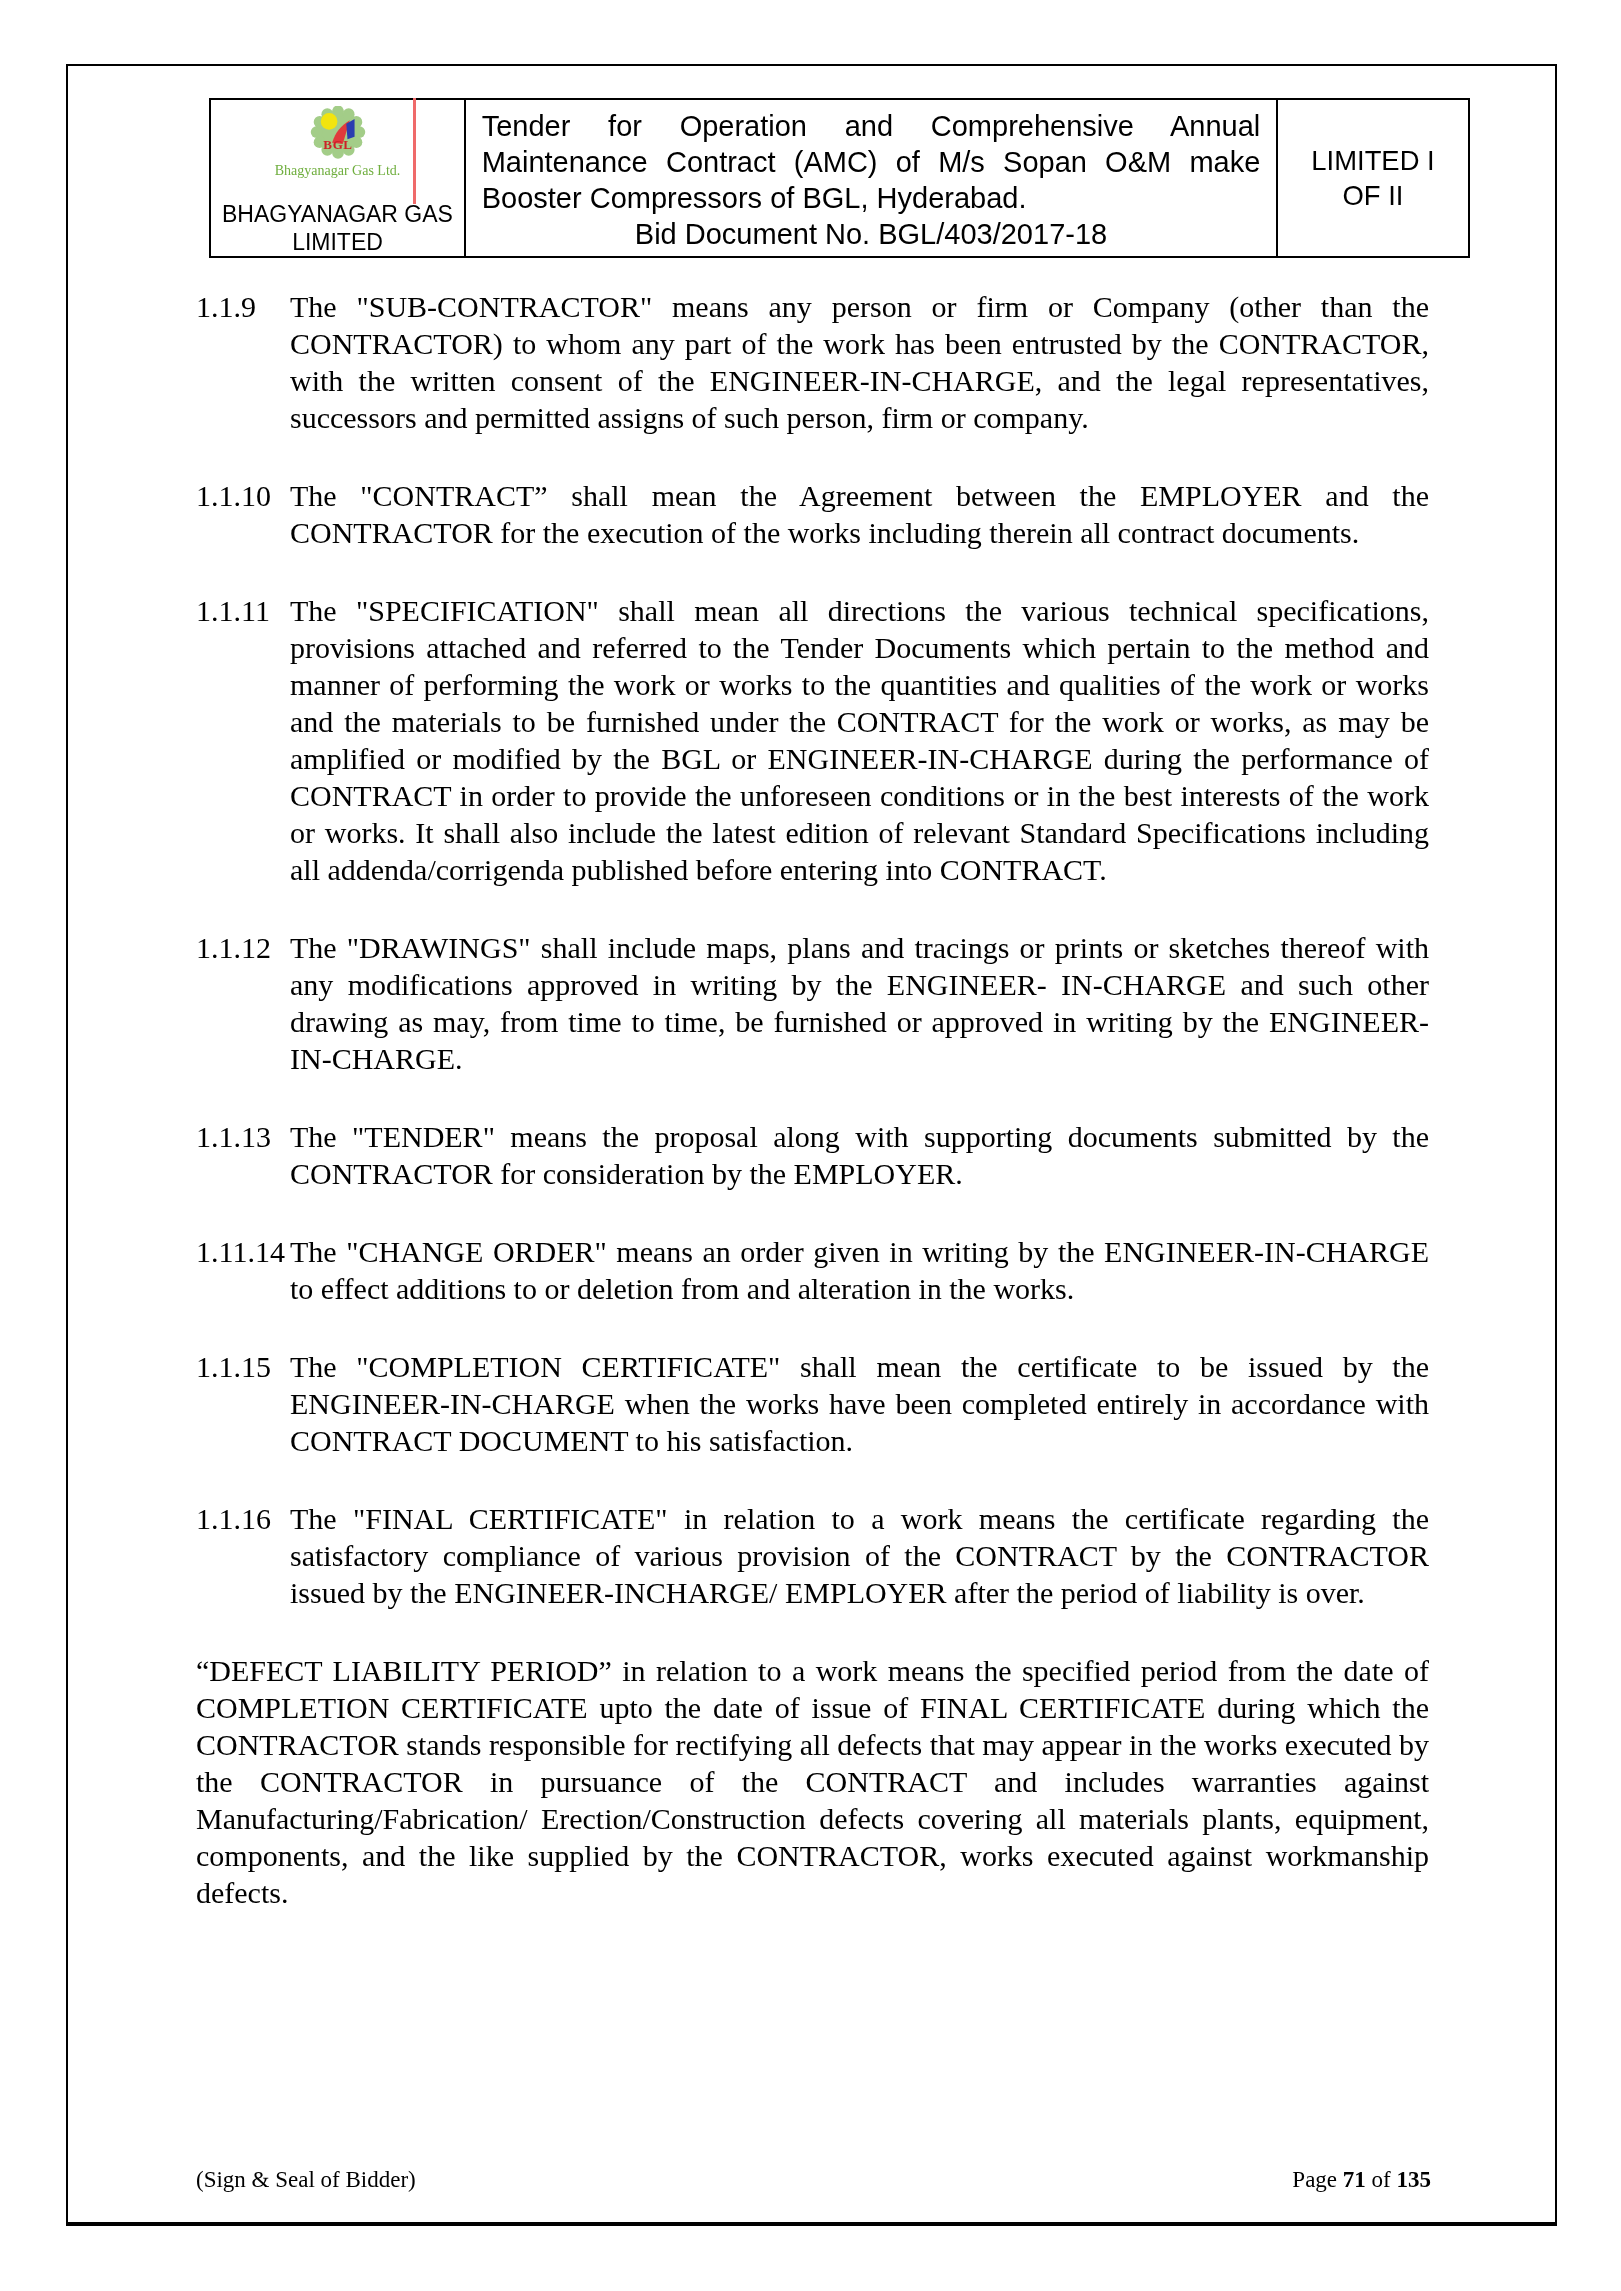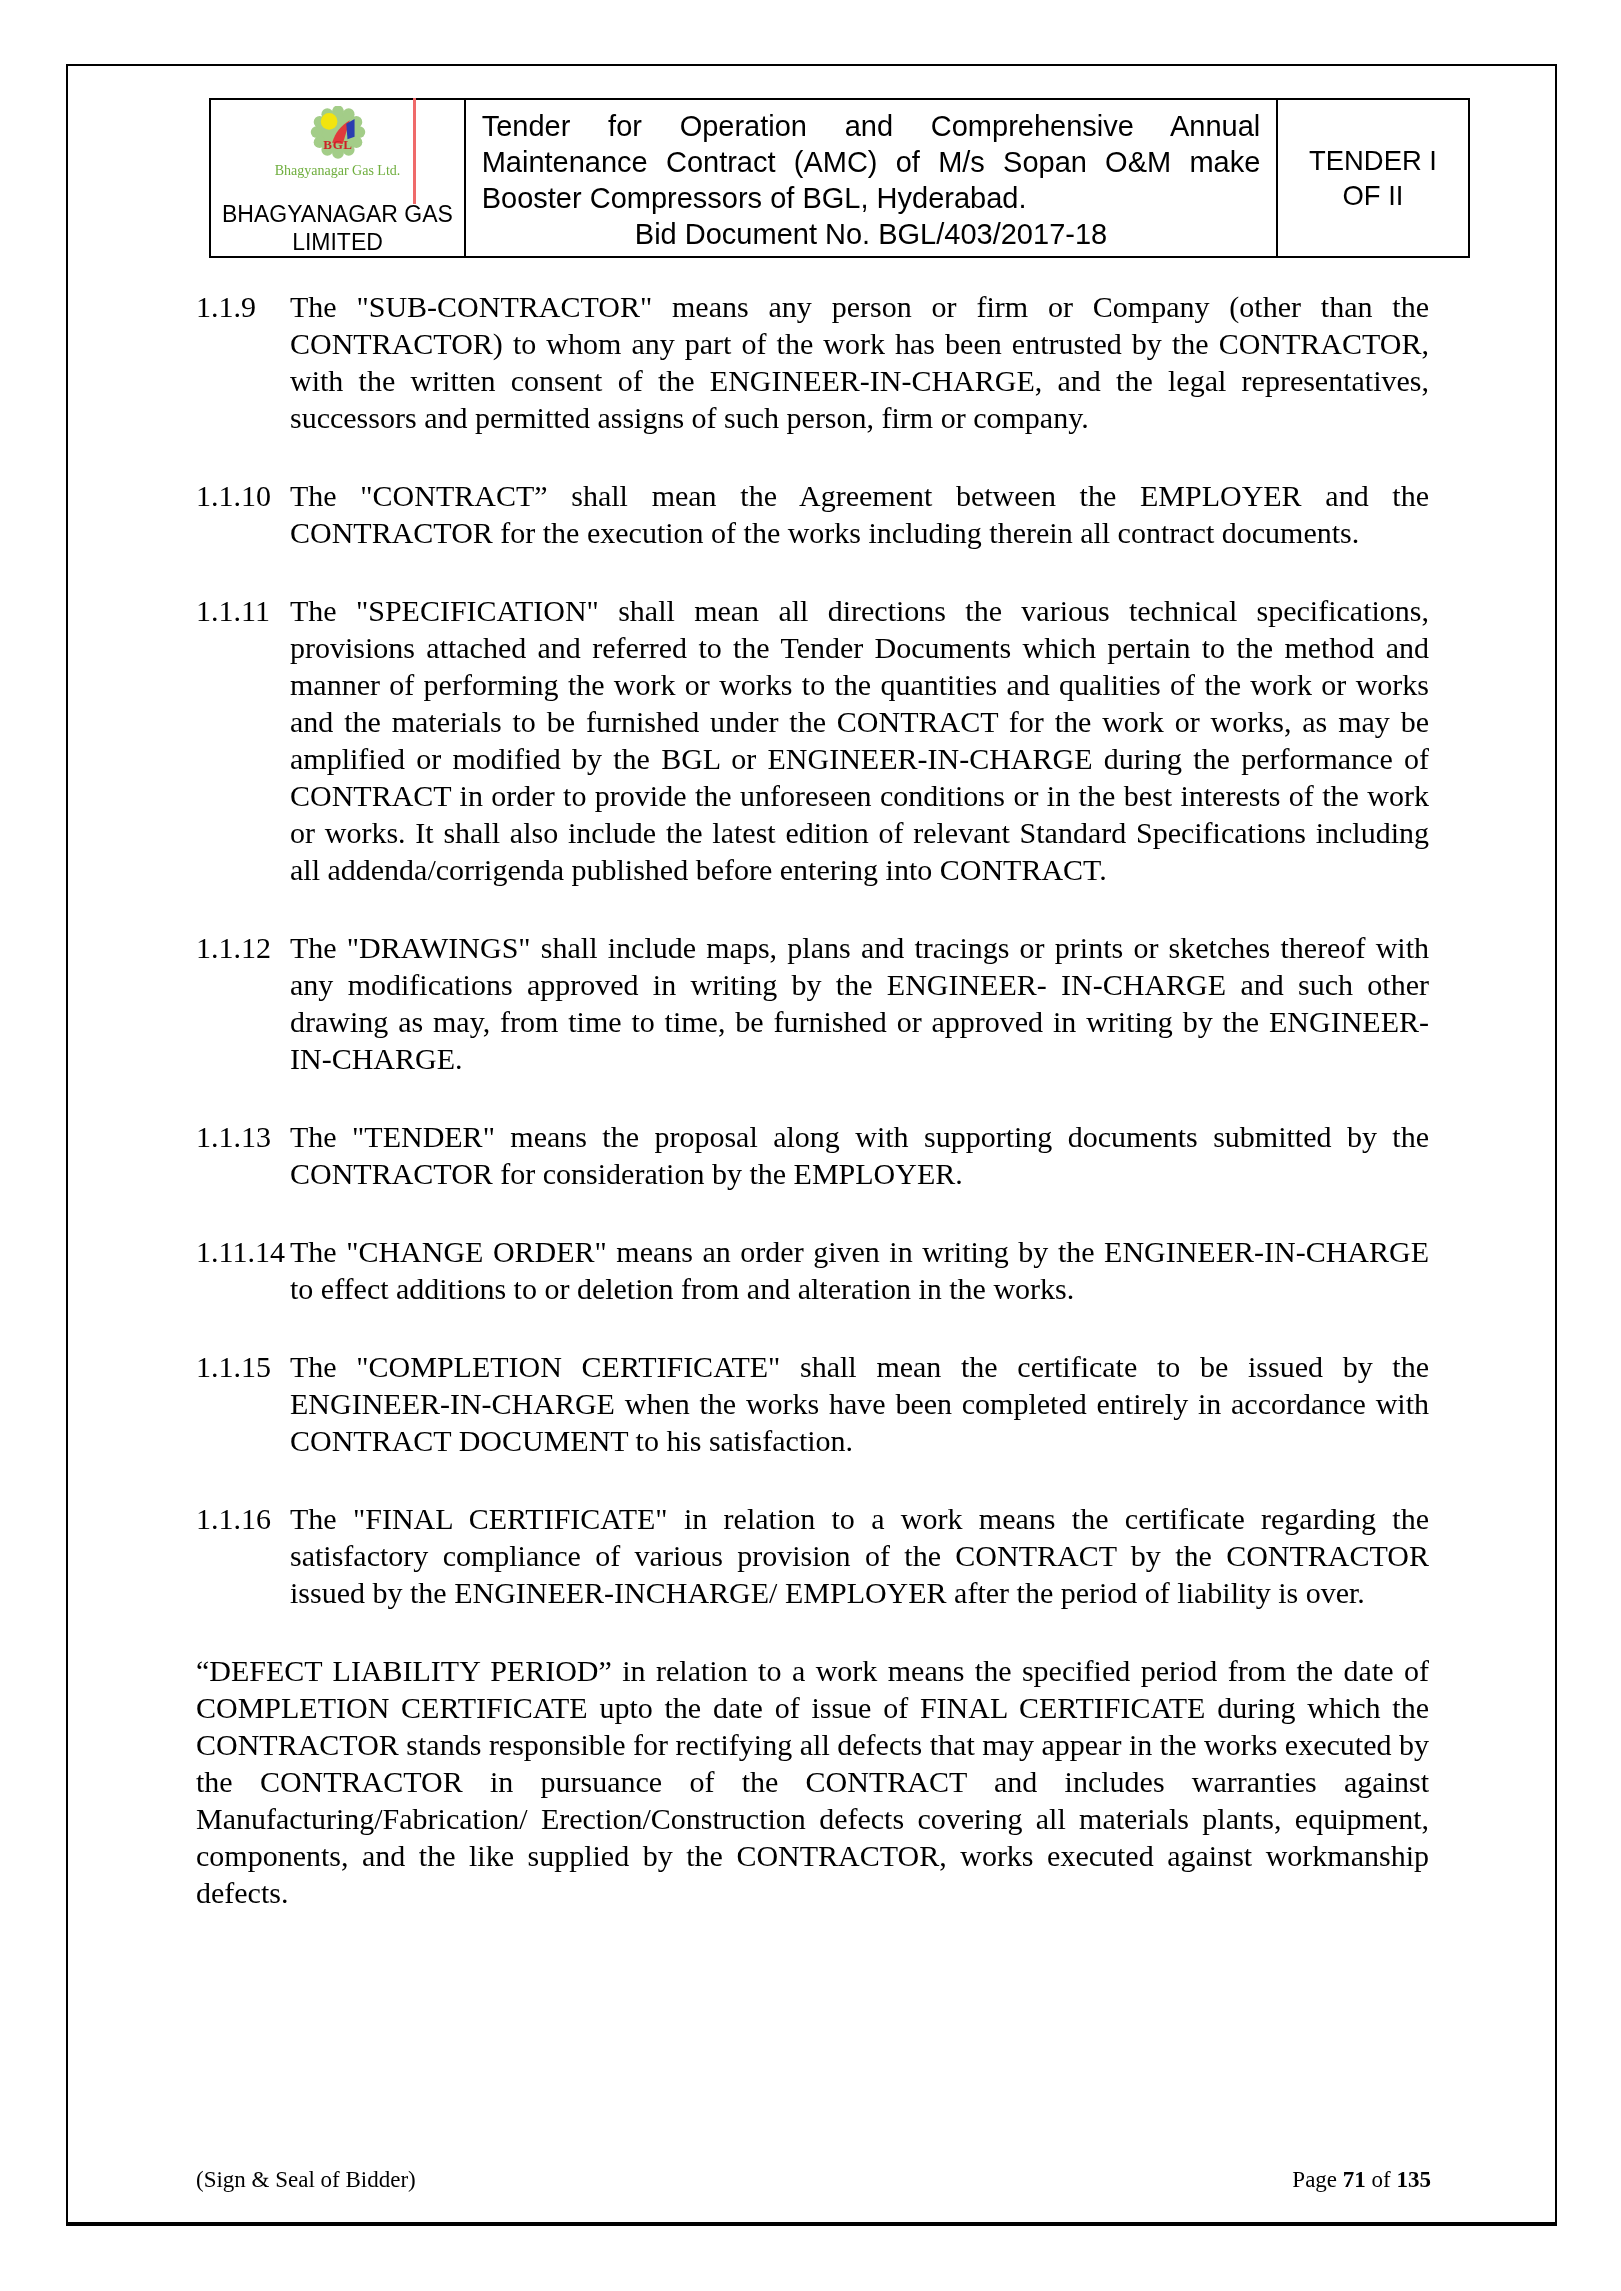--- a/index.html
+++ b/index.html
@@ -99,21 +99,21 @@
       <div>LIMITED</div>
     </div>
   </div>
 
   <div class="cell title-cell">
     <div class="title-just">Tender for Operation and Comprehensive Annual Maintenance Contract (AMC) of M/s Sopan O&amp;M make Booster Compressors of BGL, Hyderabad.</div>
     <div class="bid-line">Bid Document No. BGL/403/2017-18</div>
   </div>
 
   <div class="cell volume-cell">
-    <div>TENDER I</div>
+    <div>LIMITED I</div>
     <div>OF II</div>
   </div>
 
 </div>
 
 <div class="clauses">
   <div class="clause">
     <div class="clause-num">1.1.9</div>
     <div class="clause-text">The "SUB-CONTRACTOR" means any person or firm or Company (other than the CONTRACTOR) to whom any part of the work has been entrusted by the CONTRACTOR, with the written consent of the ENGINEER-IN-CHARGE, and the legal representatives, successors and permitted assigns of such person, firm or company.</div>
   </div>

